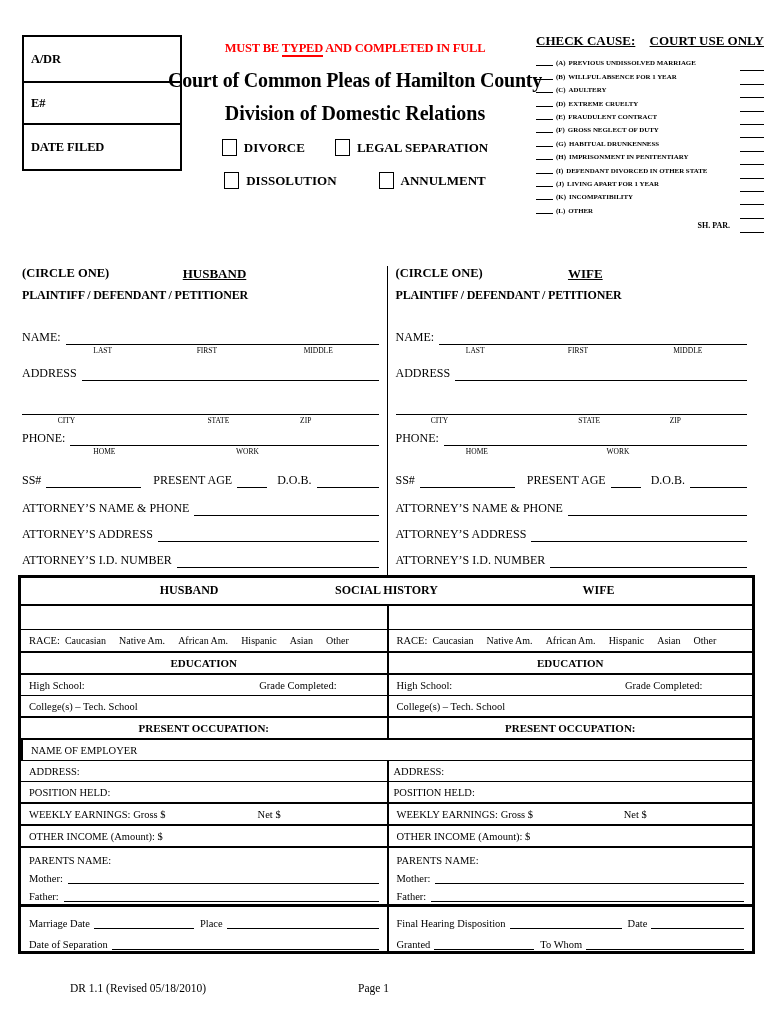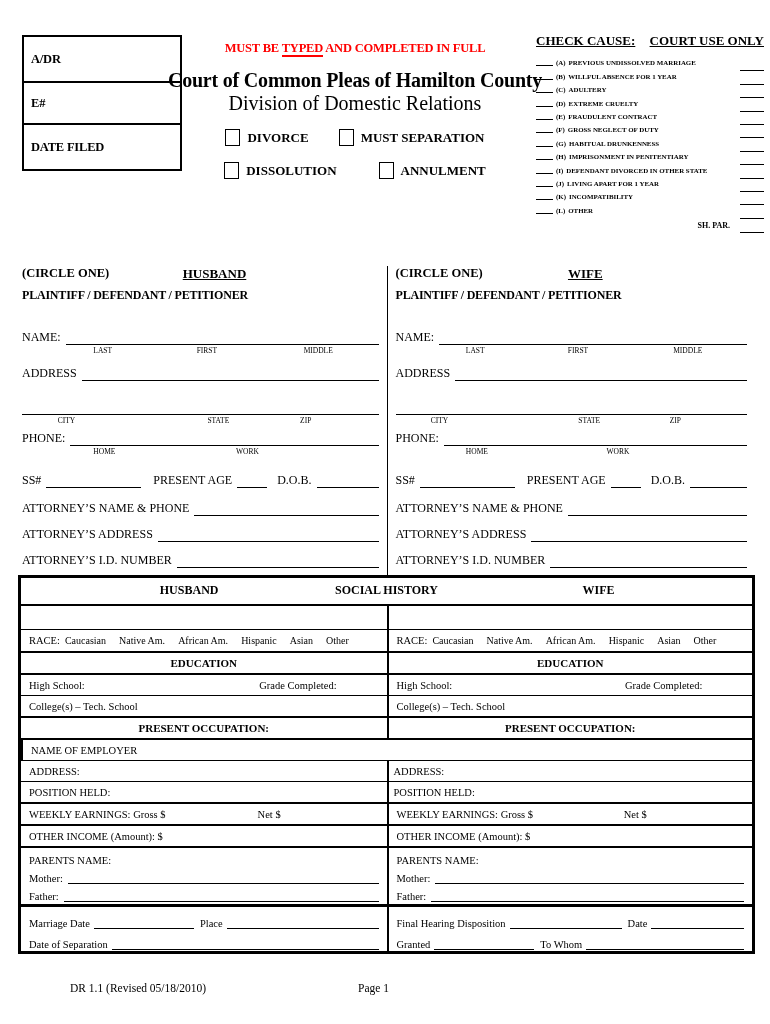--- a/index.html
+++ b/index.html
@@ -12,21 +12,21 @@
   .case-row { box-sizing:border-box; display:flex; align-items:center; padding:0 7px;
     font-weight:bold; font-size:12.5px; letter-spacing:-0.2px; }
   .case-row.r1 { height:46px; border-bottom:2px solid #000; }
   .case-row.r2 { height:42px; border-bottom:2px solid #000; }
   .case-row.r3 { height:44px; }
   
   .center-head { position:absolute; left:150px; top:41px; width:410px; text-align:center; }
   .must { font-size:12.5px; font-weight:bold; color:#f00; letter-spacing:-0.2px; }
   .must .u { border-bottom:2px solid #f00; }
   .title1 { margin-top:13px; font-size:20px; font-weight:bold; letter-spacing:-0.2px; white-space:nowrap; }
-  .title2 { margin-top:0; font-size:20px; font-weight:normal; }
+  .title2 { margin-top:10px; font-size:20px; font-weight:bold; }
   .cb-row { display:flex; justify-content:center; align-items:center; font-weight:bold; font-size:13px; }
   .cb-row.one { margin-top:14px; gap:30px; }
   .cb-row.two { margin-top:16px; gap:42px; }
   .cb { display:inline-flex; align-items:center; }
   .box { width:13px; height:15px; border:1.5px solid #000; margin-right:7px; background:#fff; }
   
   .cause { position:absolute; left:536px; top:33px; width:228px; }
   .cause-heads { display:flex; justify-content:space-between; font-weight:bold; font-size:13px;align-items:flex-end; }
   .cause-heads span { text-decoration:underline; }
   .cc-list { margin-top:4px; }
@@ -106,21 +106,21 @@
     <div class="must"><span>MUST BE </span><span class="u">TYPED</span><span> AND COMPLETED IN FULL</span></div>
     <div class="title1">Court of Common Pleas of Hamilton County</div>
     <div class="title2">Division of Domestic Relations</div>
     <div class="cb-row one">
       <span class="cb">
         <span class="box"></span>
         <span>DIVORCE</span>
       </span>
       <span class="cb">
         <span class="box"></span>
-        <span>MUST SEPARATION</span>
+        <span>LEGAL SEPARATION</span>
       </span>
     </div>
     <div class="cb-row two">
       <span class="cb">
         <span class="box"></span>
         <span>DISSOLUTION</span>
       </span>
       <span class="cb">
         <span class="box"></span>
         <span>ANNULMENT</span>

